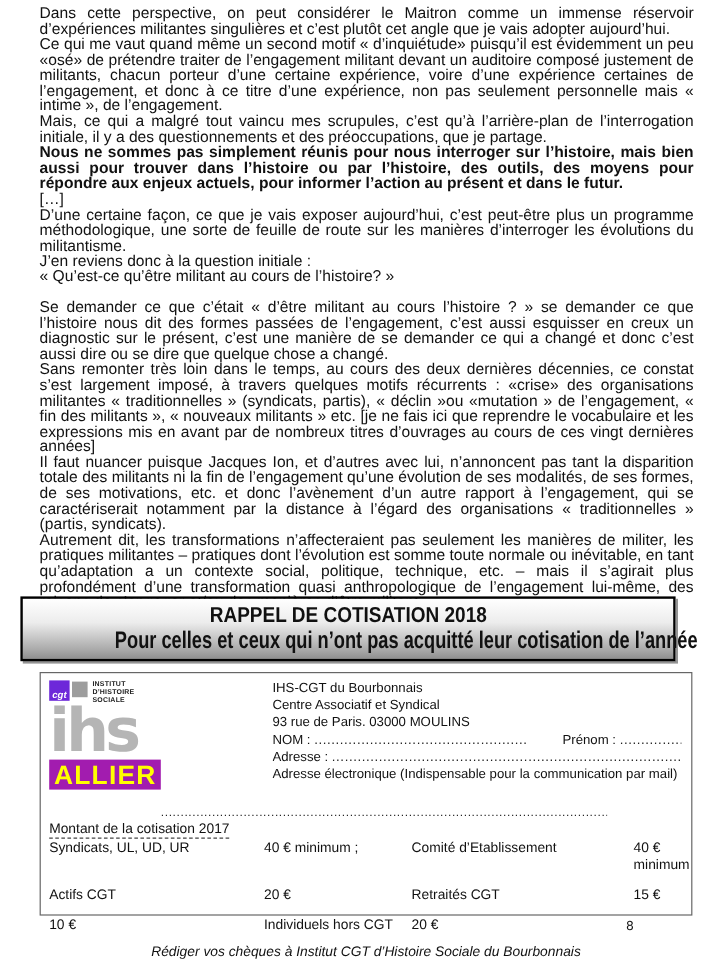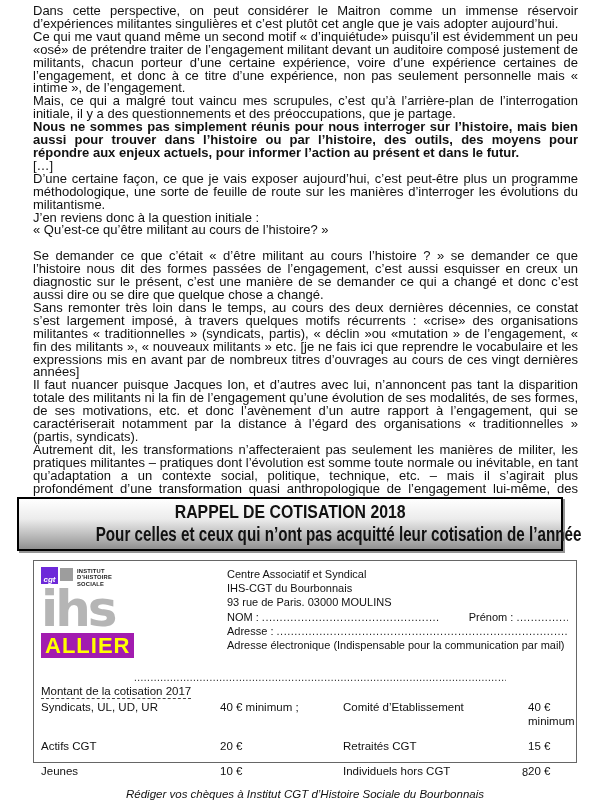--- a/index.html
+++ b/index.html
@@ -126,22 +126,22 @@
             <div>INSTITUT</div>
             <div>D’HISTOIRE</div>
             <div>SOCIALE</div>
           </div>
         </div>
         <div class="ihs-letters">ihs</div>
         <div class="allier">ALLIER</div>
       </div>
 
       <div class="org-block">
+        <div>IHS-CGT du Bourbonnais</div>
         <div>Centre Associatif et Syndical</div>
-        <div>IHS-CGT du Bourbonnais</div>
         <div>93 rue de Paris. 03000 MOULINS</div>
         <div class="fld">
           <span>NOM :</span>
           <span class="dots">..................................................</span><span class="sep"></span>
           <span>Prénom :</span>
           <span class="dots">................................</span>
         </div>
         <div class="fld">
           <span>Adresse :</span>
           <span class="dots">................................................................................................</span>
@@ -158,21 +158,20 @@
 
     <div class="cot-table">
       <span>Syndicats, UL, UD, UR</span>
       <span>40 € minimum ;</span>
       <span>Comité d’Etablissement</span>
       <span>40 € minimum</span>
       <span>Actifs CGT</span>
       <span>20 €</span>
       <span>Retraités CGT</span>
       <span>15 €</span>
-      <span>Jeunes</span>
       <span>10 €</span>
       <span>Individuels hors CGT</span>
       <span>20 €</span>
     </div>
 
     <div class="cheque-note">
       <div>Rédiger vos chèques à Institut CGT d’Histoire Sociale du Bourbonnais</div>
       <div>et envoyer à Monique BERTHON</div>
       <div>1 Impasse de la Croix de Fer -03000 NEUVY</div>
     </div>

